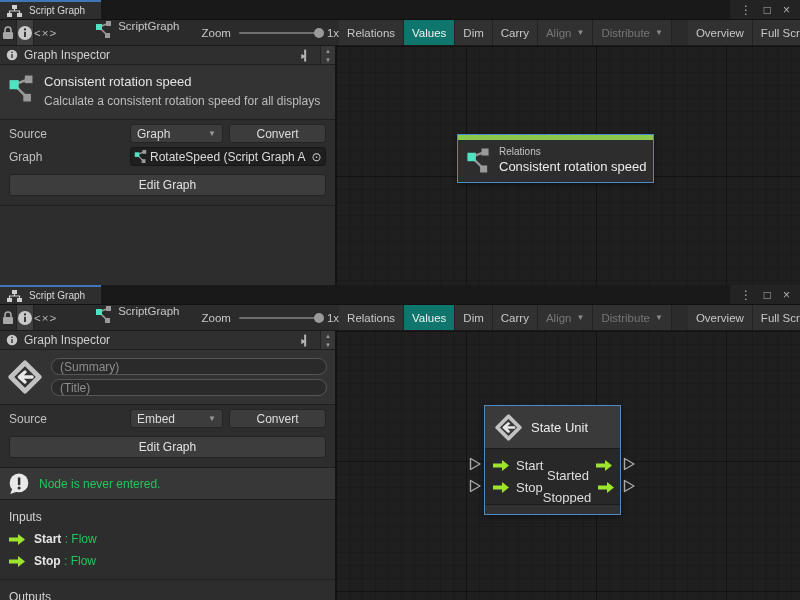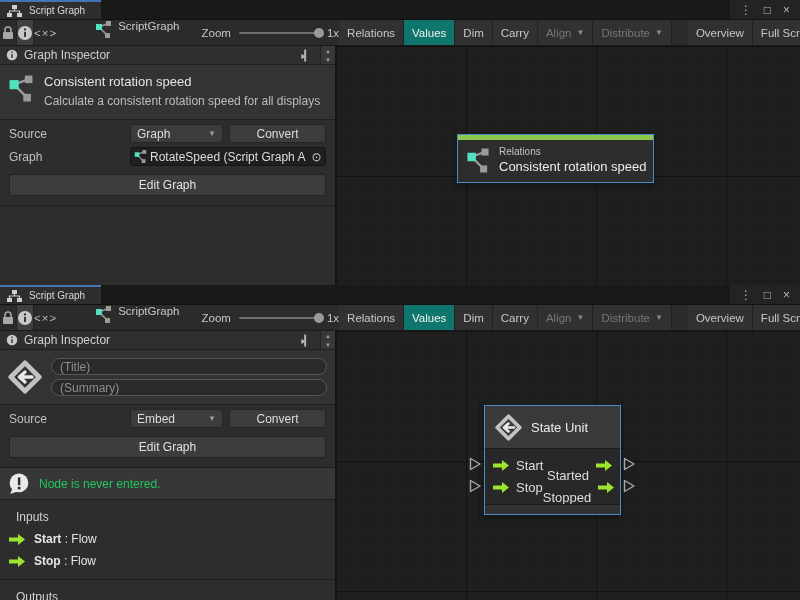--- a/index.html
+++ b/index.html
@@ -80,24 +80,24 @@
   .title-block { display:flex; align-items:center; gap:9px; padding:8px;
     border-bottom:1px solid #1f1f1f; background:#333; }
   .title-fields { flex:1; display:flex; flex-direction:column; gap:4px; }
   .ufield { width:100%; height:17px; background:#2a2a2a; border:1px solid #565656;
     border-radius:9px; color:#bdbdbd; font-size:12px; padding:0 8px; outline:none;
     font-family:"Liberation Sans", sans-serif; }
   .ufield::placeholder { color:#8d8d8d; }
   .warning { margin-top:9px; background:#373737; border-top:1px solid #1e1e1e;
     border-bottom:1px solid #1e1e1e; display:flex; align-items:center; gap:9px;
     padding:5px 8px; min-height:33px; color:#22c55e; }
-  .section-header { padding:10px 9px 2px 16px; color:#d4d4d4; }
+  .section-header { padding:10px 9px 2px 9px; color:#d4d4d4; }
   .port-row { display:flex; align-items:center; gap:9px; padding:6px 9px 2px 9px; }
   .port-name { color:#e6e6e6; font-weight:bold; }
-  .port-type { color:#e5e5e5; }
+  .port-type { color:#22c55e; }
 
   
   .canvas { flex:1; position:relative; overflow:hidden; background-color:#1f1f1f;
     background-image:
       linear-gradient(rgba(0,0,0,0.30) 1px, transparent 1px),
       linear-gradient(90deg, rgba(0,0,0,0.30) 1px, transparent 1px),
       linear-gradient(rgba(0,0,0,0.13) 1px, transparent 1px),
       linear-gradient(90deg, rgba(0,0,0,0.13) 1px, transparent 1px);
     background-size:130px 130px, 130px 130px, 13px 13px, 13px 13px; }
 
@@ -400,22 +400,22 @@
         </div>
       </div>
 
       <div class="title-block">
         <span>
             <svg width="34" height="34" viewBox="0 0 24 24">
               <use href="#i-state"></use>
             </svg>
           </span>
         <div class="title-fields">
+          <input class="ufield" placeholder="(Summary)" style="">
           <input class="ufield" placeholder="(Title)" style="">
-          <input class="ufield" placeholder="(Summary)" style="">
         </div>
       </div>
 
       <div class="row">
         <div class="row-label">Source</div>
         <div class="dropdown">
           <span>Embed</span>
           <span class="caret">▼</span>
         </div>
         <div class="btn-convert">Convert</div>

